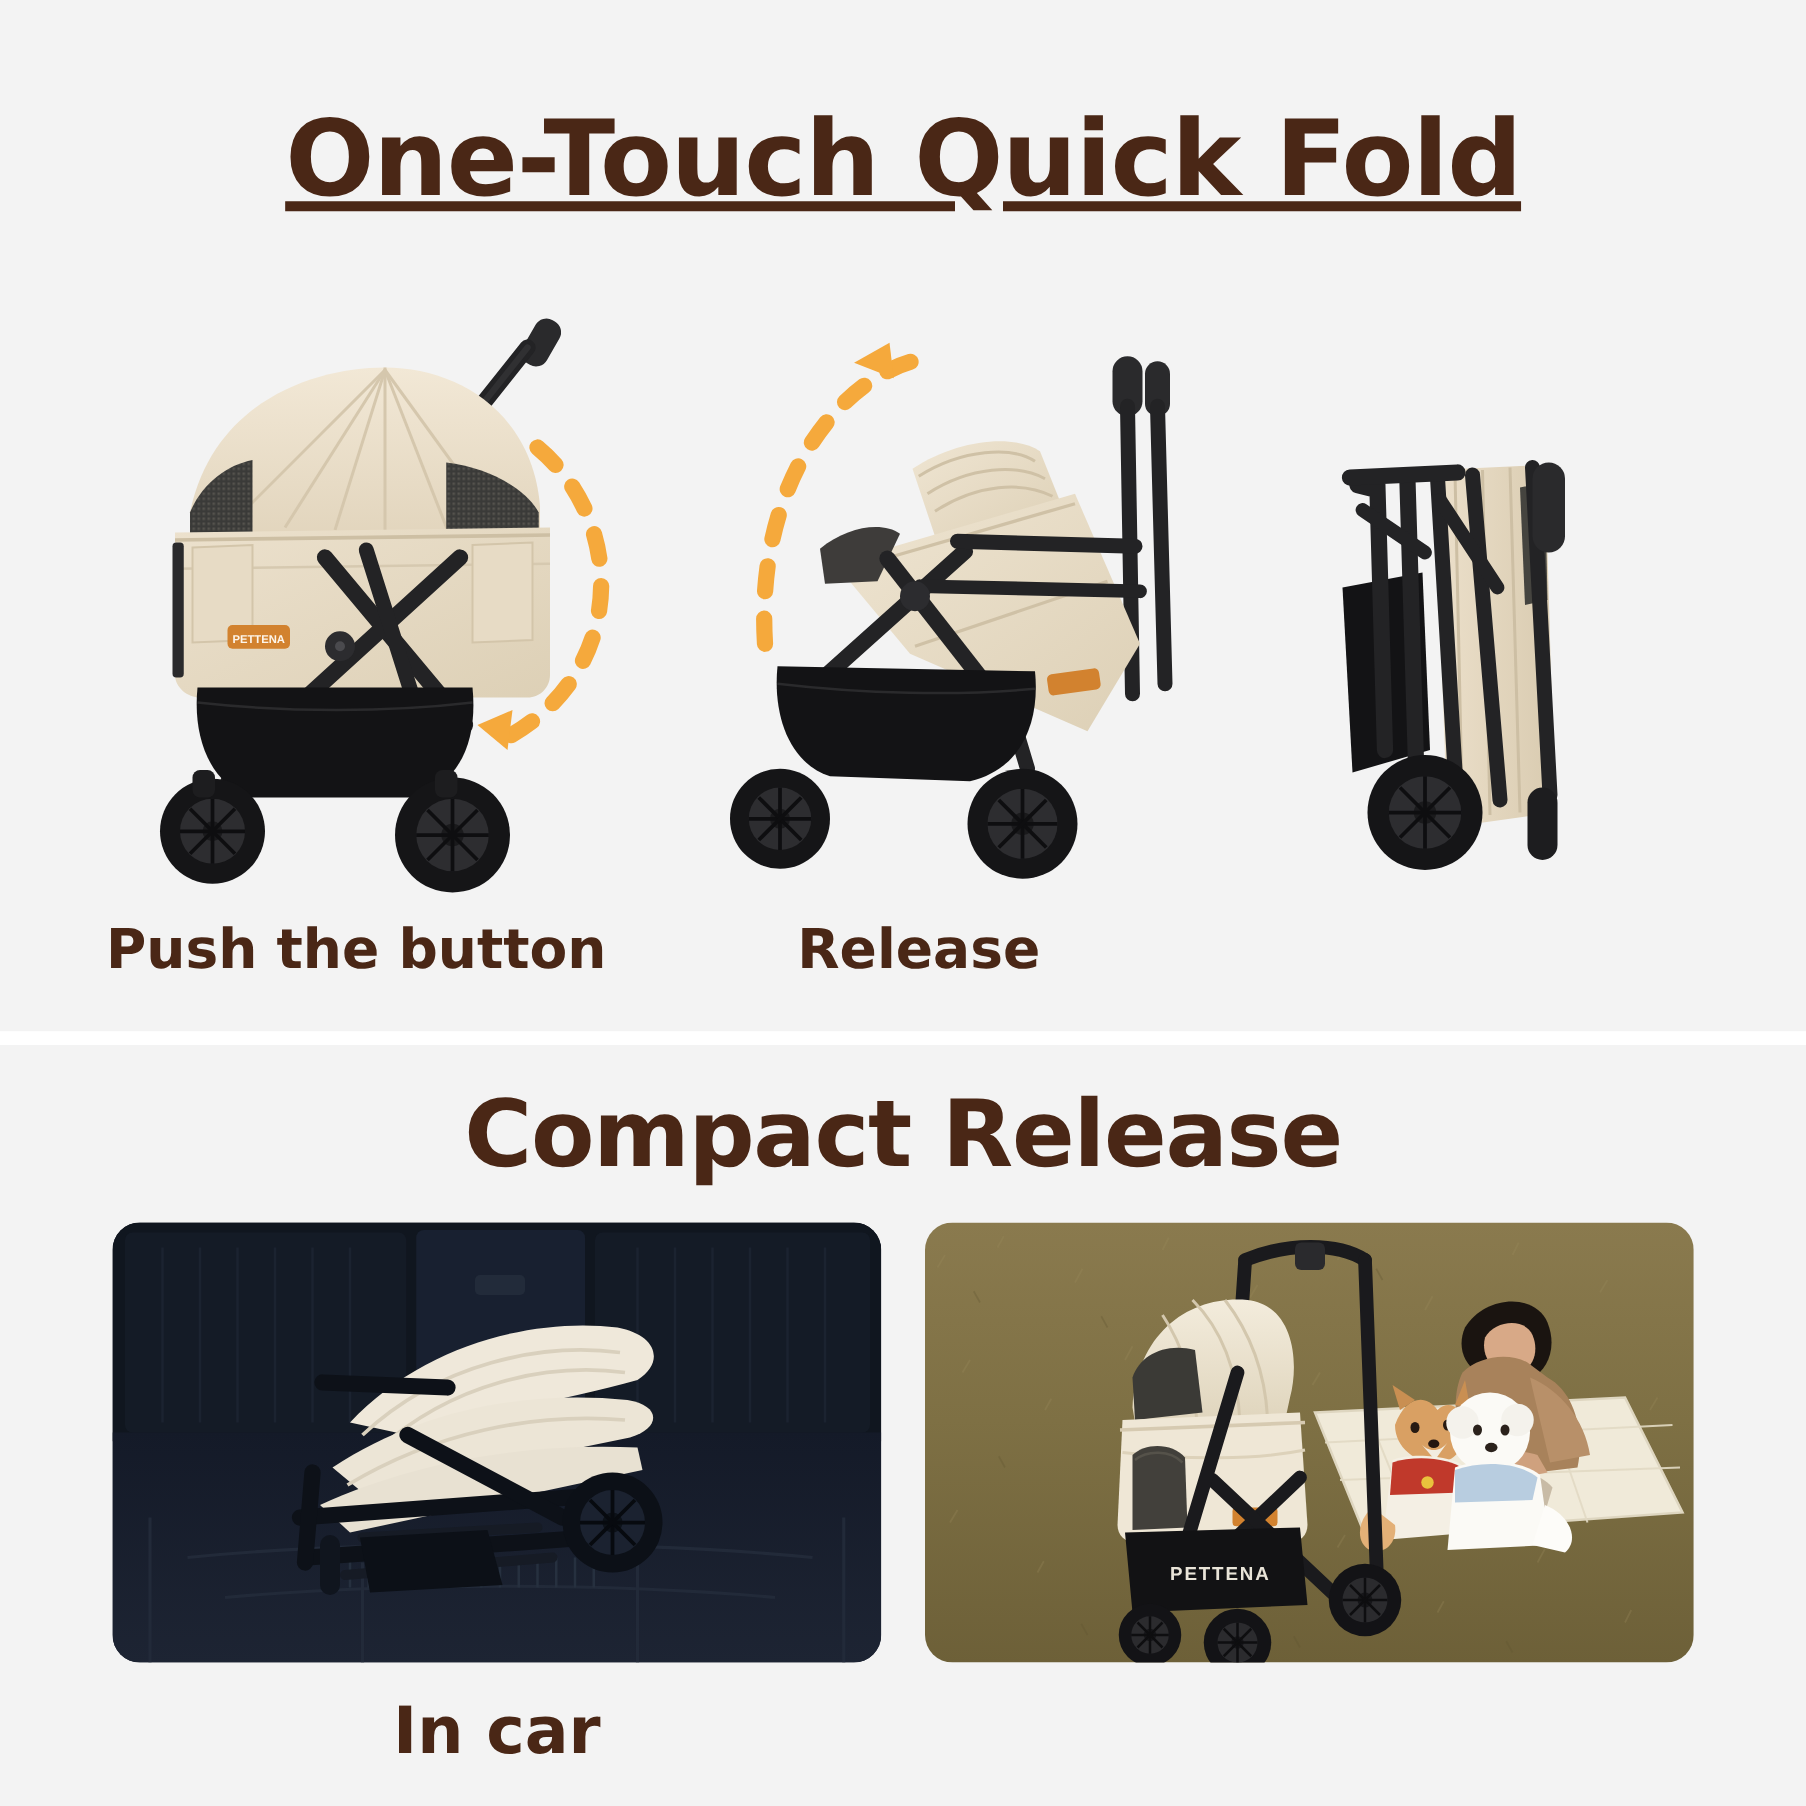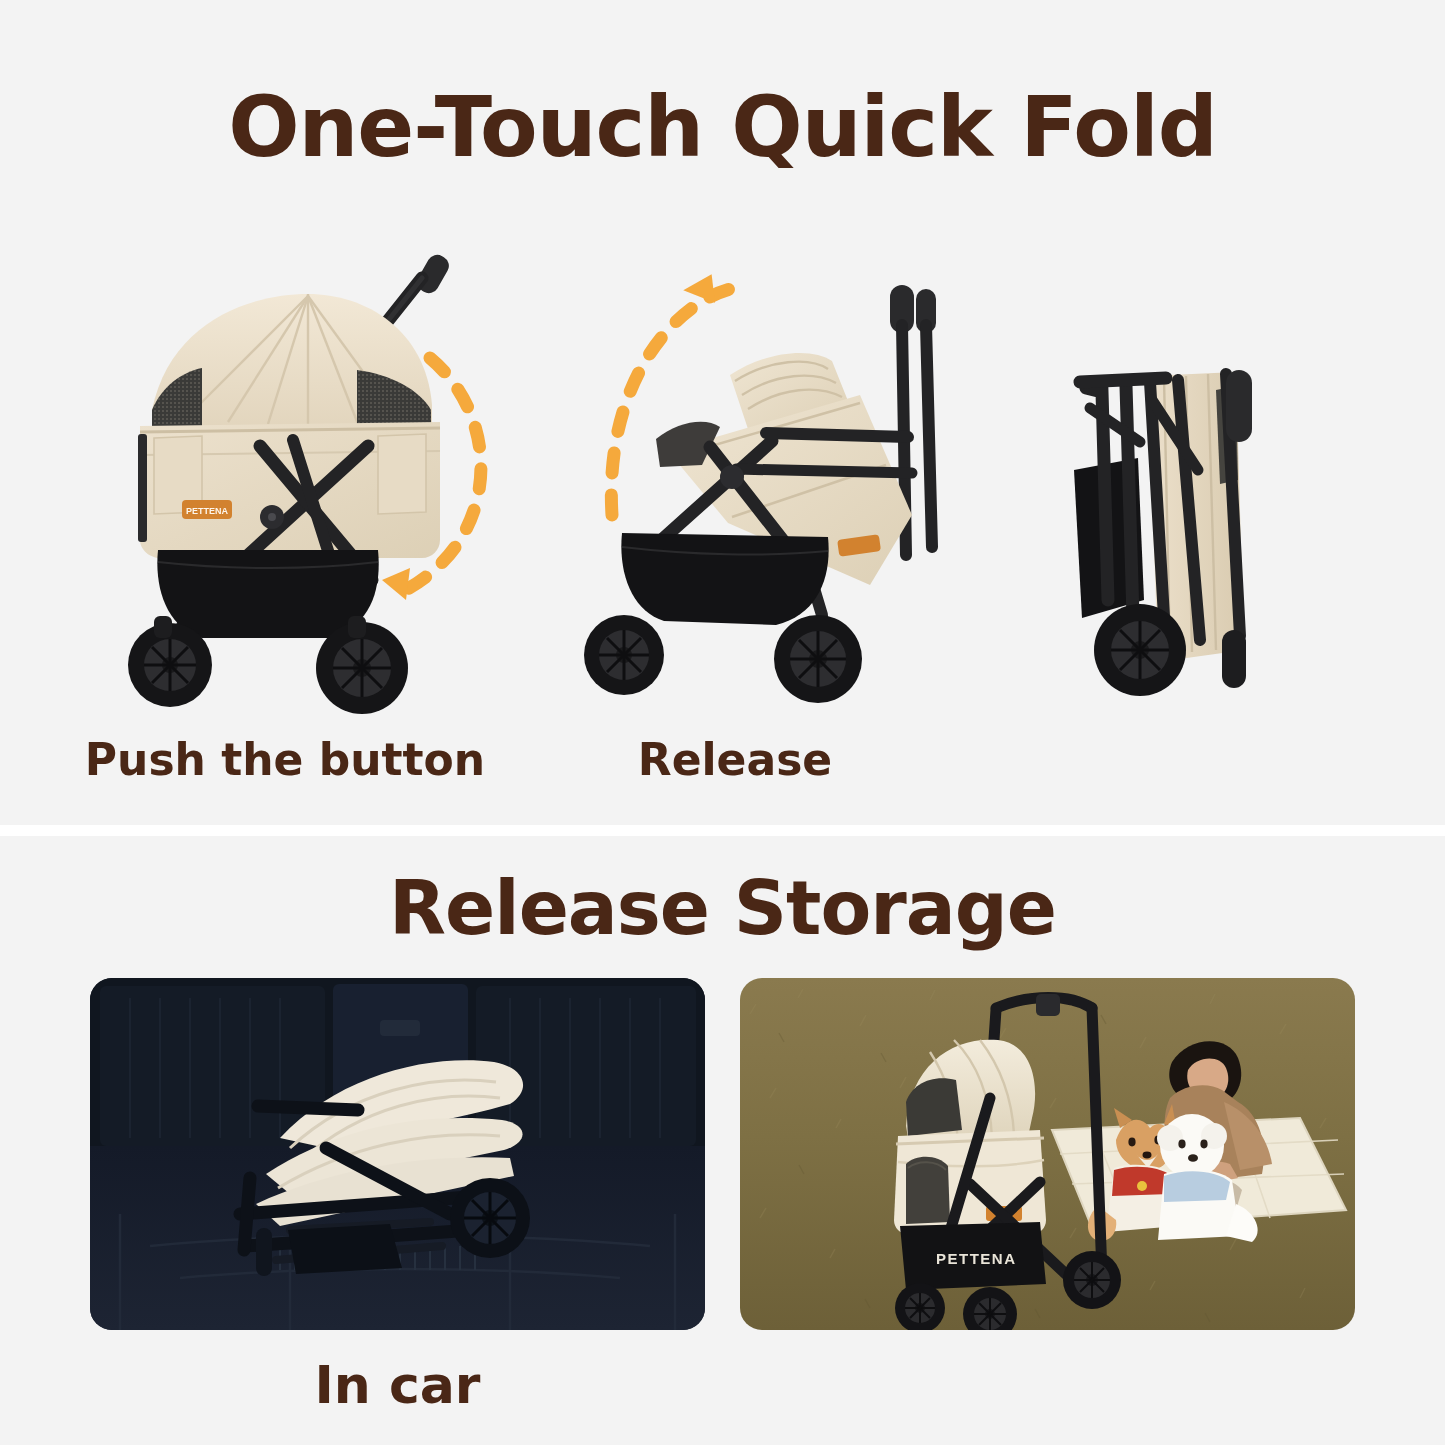--- a/index.html
+++ b/index.html
@@ -17,21 +17,21 @@
   .section-fold{top:0;height:825px;}
   .divider{position:absolute;left:0;top:825px;width:1445px;height:11px;background:#ffffff;}
   .section-storage{top:836px;height:609px;}
 
   
   .heading{
     position:absolute;left:0;width:1445px;text-align:center;
     color:#4a2716;font-weight:bold;letter-spacing:-1px;
     font-family:"DejaVu Sans", sans-serif;
   }
-  .heading-fold{top:82px;font-size:84px;line-height:90px;}
+  .heading-fold{top:82px;font-size:84px;line-height:90px;text-decoration:underline;}
   .heading-storage{top:868px;font-size:74px;line-height:80px;}
 
   
   .caption{
     position:absolute;text-align:center;color:#4a2716;
     font-weight:bold;font-size:44px;line-height:50px;
     font-family:"DejaVu Sans", sans-serif;
   }
   .cap-1{left:60px;top:735px;width:450px;}
   .cap-2{left:520px;top:735px;width:430px;}
@@ -299,21 +299,21 @@
       </svg>
     </div>
 
     <div class="caption cap-2">Release</div>
     <div class="caption cap-1">Push the button</div>
   </div>
 
   <div class="divider"></div>
 
   <div class="section section-storage">
-    <div class="heading heading-storage" style="top:32px;">Release Storage</div>
+    <div class="heading heading-storage" style="top:32px;">Compact Release</div>
   </div>
 
   <div class="photo photo-car">
     <svg viewBox="0 0 615 352" preserveAspectRatio="none">
       <defs>
         <linearGradient id="trunkBg" x1="0" y1="0" x2="0" y2="1">
           <stop offset="0" stop-color="#0e1320"></stop>
             <stop offset="1" stop-color="#161c2b"></stop>
         </linearGradient>
         <linearGradient id="trunkFloor" x1="0" y1="0" x2="0" y2="1">

